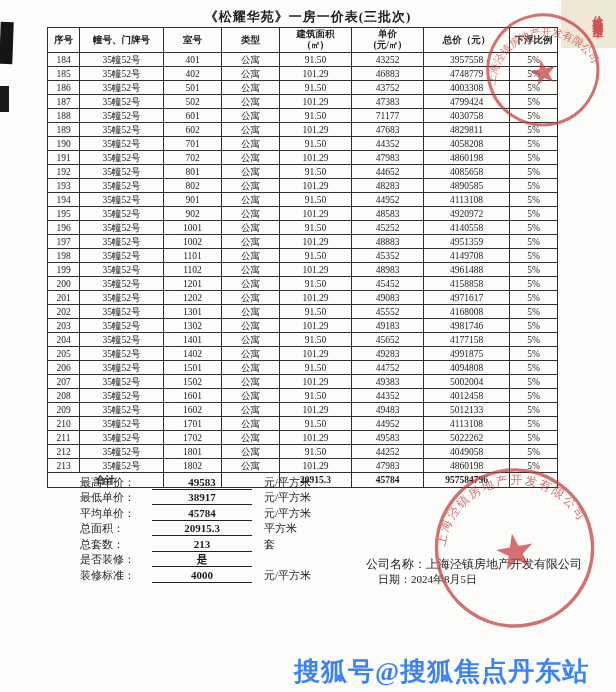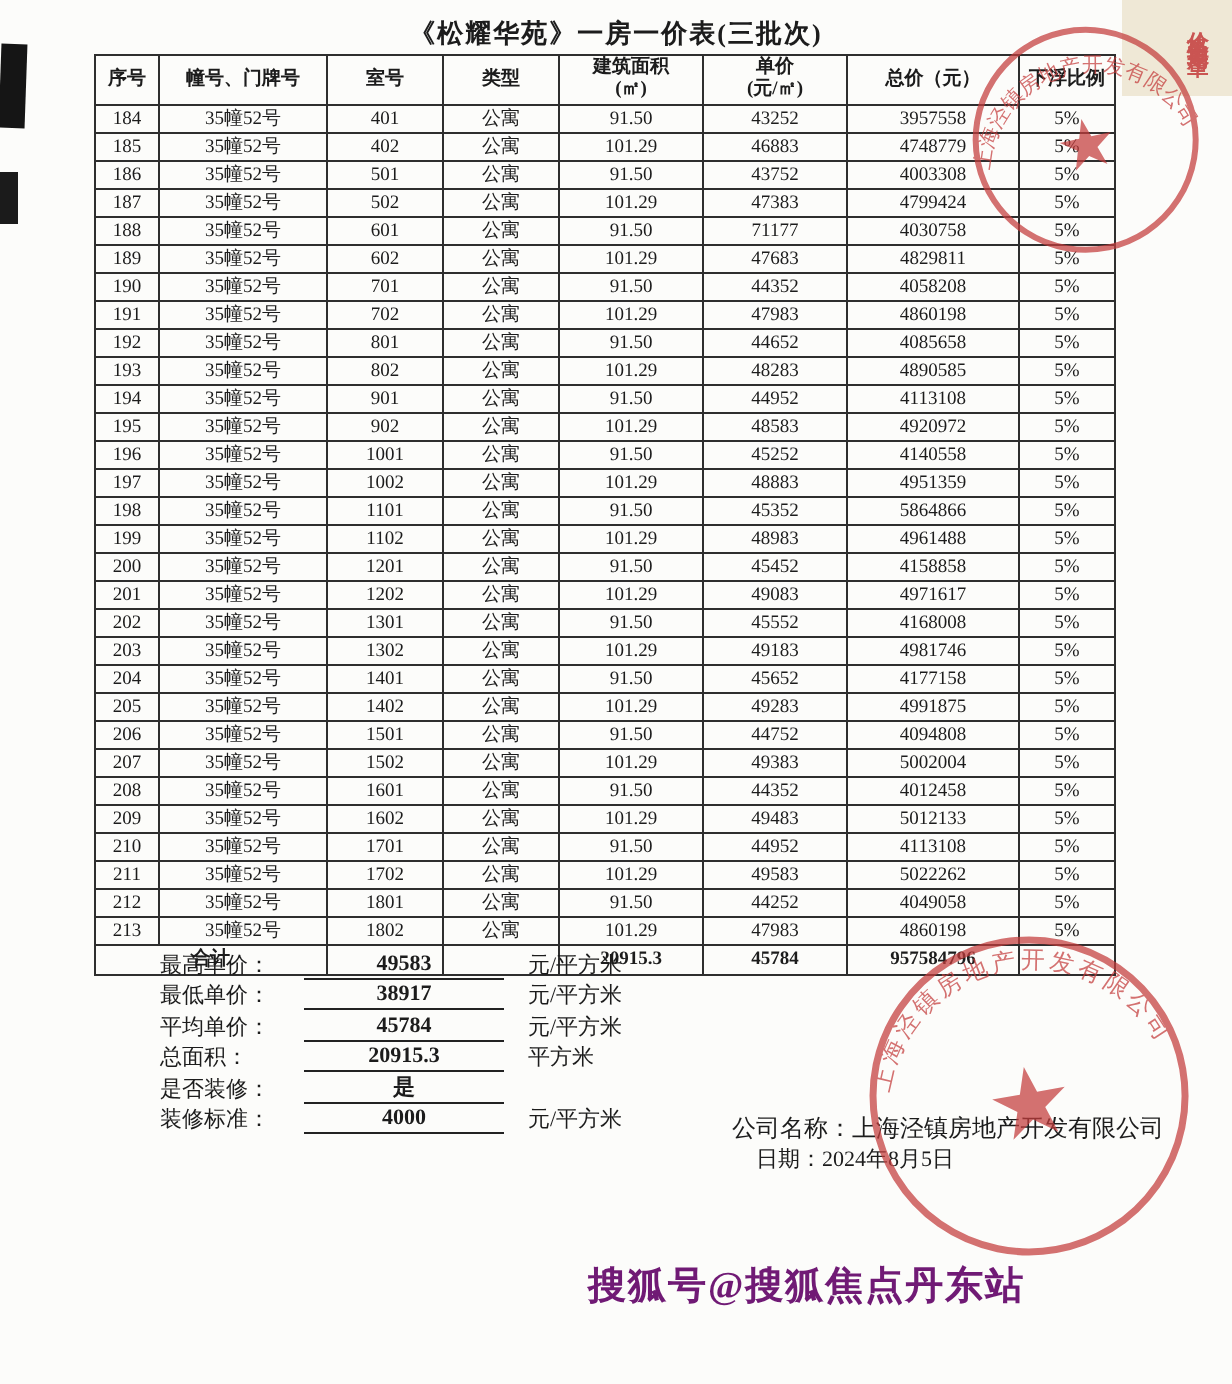--- a/index.html
+++ b/index.html
@@ -24,22 +24,22 @@
   .price th div { line-height:11px; }
   .price tfoot td { height:14px; font-weight:bold; }
   .summary { position:absolute; left:80px; top:474px; font-size:11px; }
   .sum-row { display:flex; align-items:flex-end; height:15.5px; }
   .sum-label { width:72px; }
   .sum-value { width:100px; text-align:center; border-bottom:1px solid #222; font-weight:bold; line-height:13px; }
   .sum-unit { margin-left:12px; width:90px; }
   .company { position:absolute; left:366px; top:556px; font-size:12px; }
   .date    { position:absolute; left:378px; top:572px; font-size:11px; }
   .watermark {
-    position:absolute; left:294px; top:630px; font-size:19px; font-weight:bold;
-    color:#701a75; letter-spacing:1px;
+    position:absolute; left:294px; top:654px; font-size:26px; font-weight:bold;
+    color:#3b82f6; letter-spacing:1px;
   }
   .seal { position:absolute; opacity:.72; pointer-events:none; }
   .vstamp {
     position:absolute; left:590px; top:6px; writing-mode:vertical-rl;
     font-size:11px; font-weight:bold; color:#c43c3c; opacity:.85;
     letter-spacing:2px; pointer-events:none;
   }
   .mark1 { position:absolute; left:0; top:22px; width:13px; height:42px; background:#151515; transform:rotate(2deg); }
   .mark2 { position:absolute; left:0; top:86px; width:9px; height:26px; background:#1b1b1b; }
   .tint-tr { position:absolute; right:0; top:0; width:55px; height:48px; background:rgba(206,178,122,.28); }
@@ -237,21 +237,21 @@
           <td>4951359</td>
           <td>5%</td>
         </tr>
         <tr>
           <td>198</td>
           <td>35幢52号</td>
           <td>1101</td>
           <td>公寓</td>
           <td>91.50</td>
           <td>45352</td>
-          <td>5864866</td>
+          <td>4149708</td>
           <td>5%</td>
         </tr>
         <tr>
           <td>199</td>
           <td>35幢52号</td>
           <td>1102</td>
           <td>公寓</td>
           <td>101.29</td>
           <td>48983</td>
           <td>4961488</td>
@@ -426,20 +426,25 @@
         <span class="sum-label">平均单价：</span>
         <span class="sum-value">45784</span>
         <span class="sum-unit">元/平方米</span>
       </div>
       <div class="sum-row">
         <span class="sum-label">总面积：</span>
         <span class="sum-value">20915.3</span>
         <span class="sum-unit">平方米</span>
       </div>
       <div class="sum-row">
+        <span class="sum-label">总套数：</span>
+        <span class="sum-value">213</span>
+        <span class="sum-unit">套</span>
+      </div>
+      <div class="sum-row">
         <span class="sum-label">是否装修：</span>
         <span class="sum-value">是</span>
         <span class="sum-unit"></span>
       </div>
       <div class="sum-row">
         <span class="sum-label">装修标准：</span>
         <span class="sum-value">4000</span>
         <span class="sum-unit">元/平方米</span>
       </div>
     </div>

